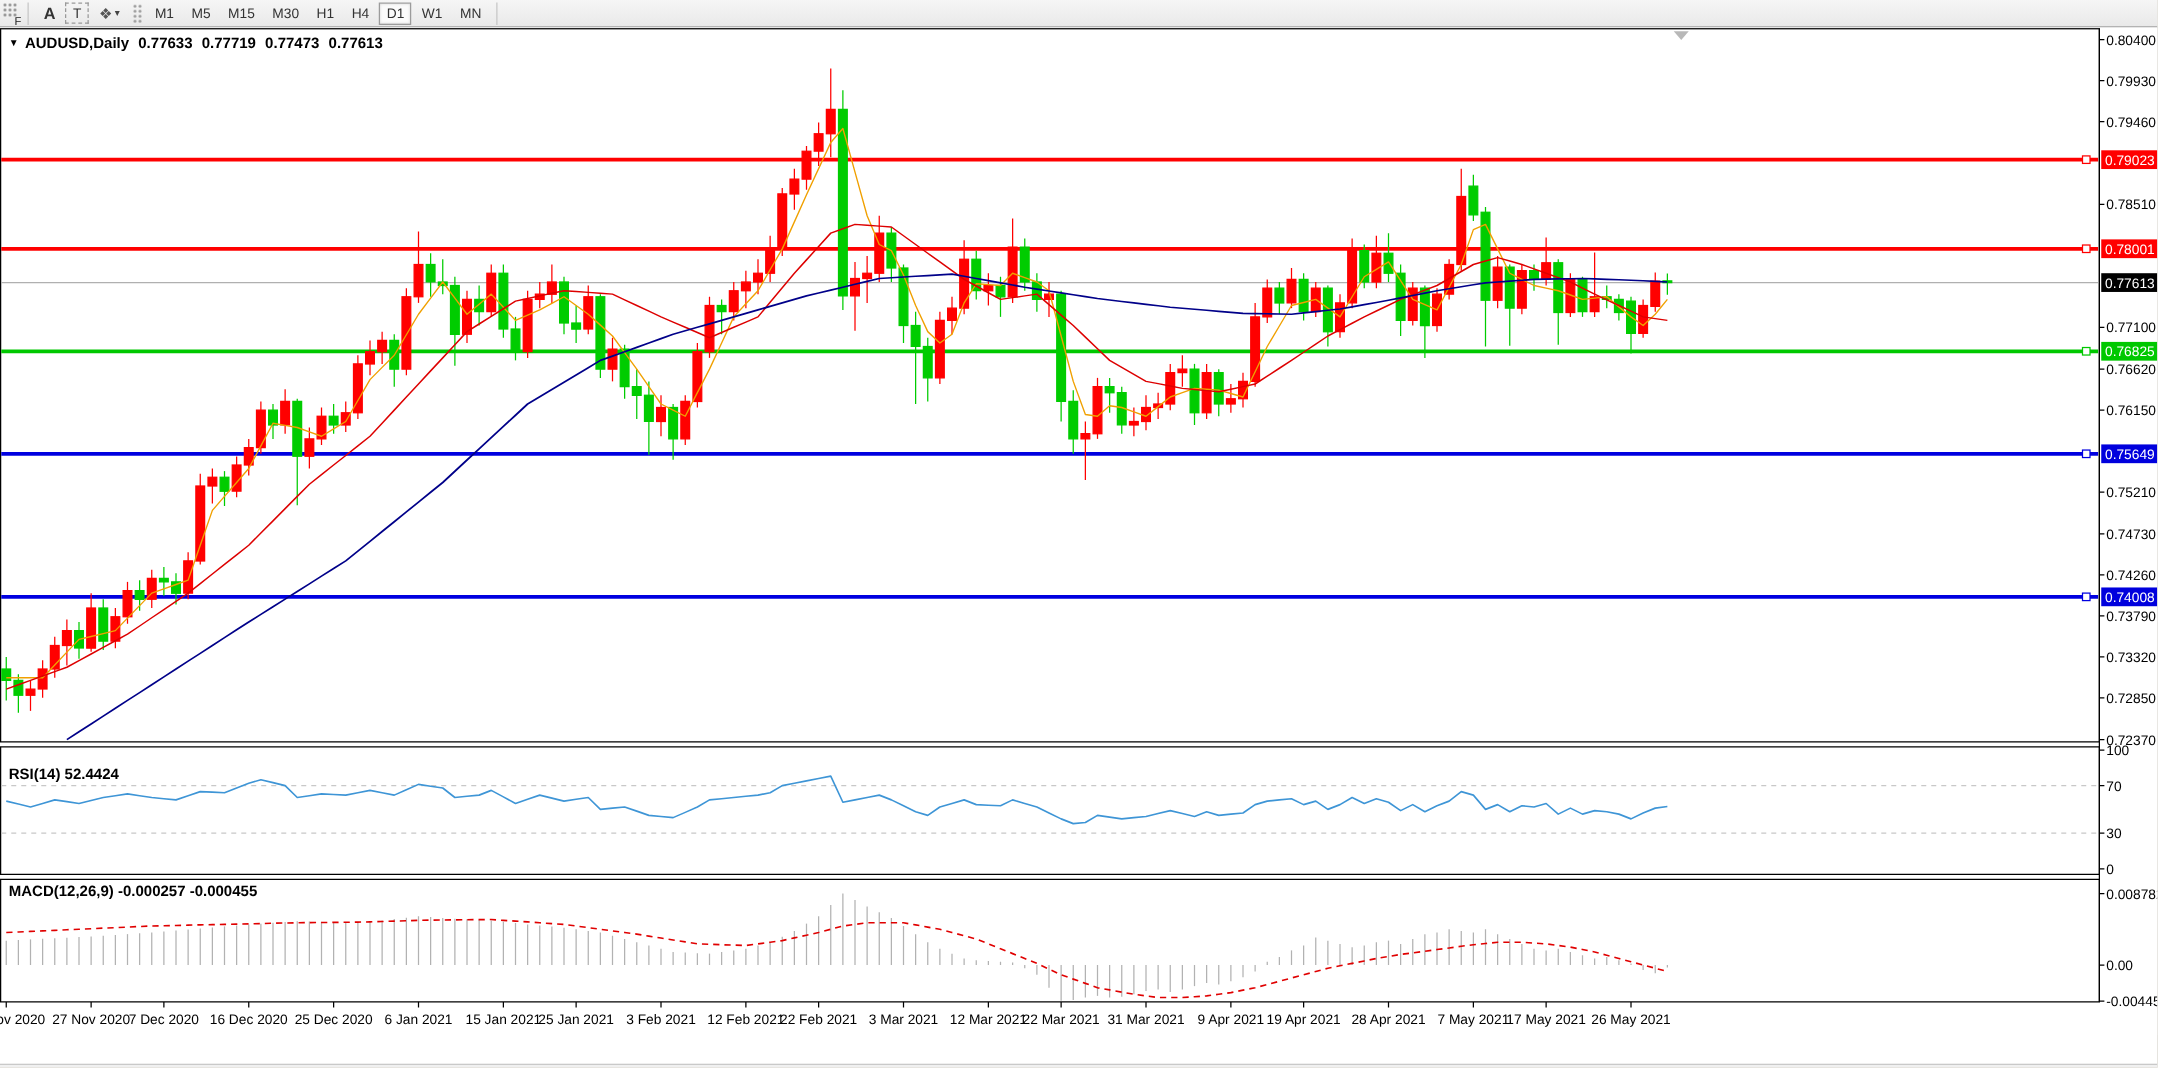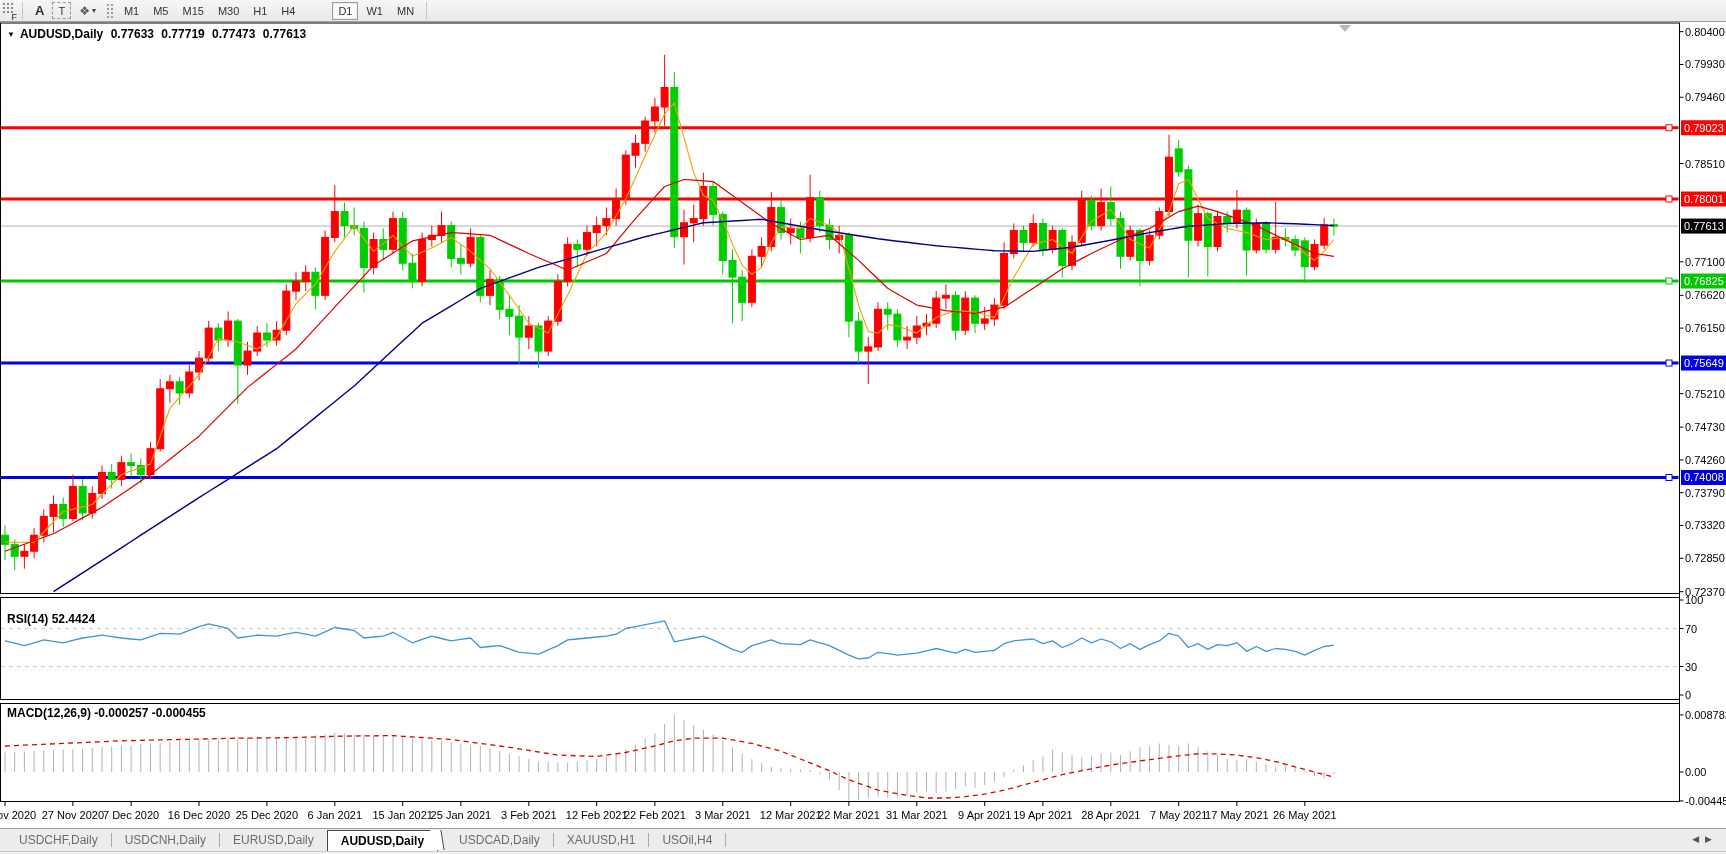--- a/index.html
+++ b/index.html
@@ -12,21 +12,21 @@
     display:flex;align-items:center;gap:2px;padding:0 2px;}
   .grip{width:8px;height:16px;margin:0 2px;
     background-image:radial-gradient(#9a9a9a 1px,transparent 1.2px);
     background-size:4px 4px;}
   .grip-f{position:relative;width:14px;height:18px;}
   .grip-f .dots{position:absolute;left:0;top:0;width:12px;height:12px;
     background-image:radial-gradient(#8a8a8a 1px,transparent 1.2px);background-size:4px 4px;}
   .grip-f .f{position:absolute;right:-1px;bottom:-2px;font-size:9px;color:#222;}
   .tbtn{height:18px;min-width:18px;display:flex;align-items:center;justify-content:center;
     padding:0 5px;font-size:11px;color:#333;border:1px solid transparent;background:transparent;cursor:default;}
-  .tbtn.pressed{background:#fbfbfb;border:1px solid #9c9c9c;box-shadow:inset 0 0 2px #ccc;margin-left:29px;}
+  .tbtn.pressed{background:#fbfbfb;border:1px solid #9c9c9c;box-shadow:inset 0 0 2px #ccc;}
   .tbtn.lettA{font-weight:bold;font-size:13px;}
   .tbtn.boxT{border:1px dashed #999;font-size:11px;height:17px;}
   .vsep{width:1px;height:18px;background:#c6c6c6;margin:0 4px;}
   .caret{font-size:8px;color:#444;margin-left:2px;}
   .diam{font-size:12px;color:#555;}
   
   .chartarea{position:absolute;left:0;top:22px;width:1726px;height:806px;background:#fff;}
   .overlay{position:absolute;font-size:12px;color:#000;white-space:nowrap;font-weight:bold;}
   .overlay .dd{font-size:8px;vertical-align:1px;margin-right:5px;color:#000;}
   .overlay span{margin-right:4px;}
@@ -620,29 +620,14 @@
       <span class="dd">▼</span><span>AUDUSD,Daily</span>
       <span>0.77633</span>
       <span>0.77719</span>
       <span>0.77473</span>
       <span>0.77613</span>
     </div>
     <div class="overlay" style="left:7px;top:578px;margin-top:12px;">RSI(14) 52.4424</div>
     <div class="overlay" style="left:7px;top:684px;">MACD(12,26,9) -0.000257 -0.000455</div>
   </div>
 
-  <div class="tabbar">
-    <div class="tab">USDCHF,Daily</div>
-    <div class="tabdiv"></div>
-    <div class="tab">USDCNH,Daily</div>
-    <div class="tabdiv"></div>
-    <div class="tab">EURUSD,Daily</div>
-    <div class="tab active">AUDUSD,Daily</div>
-    <div class="tab" style="margin-left:8px;">USDCAD,Daily</div>
-    <div class="tabdiv"></div>
-    <div class="tab">XAUUSD,H1</div>
-    <div class="tabdiv"></div>
-    <div class="tab">USOil,H4</div>
-    <div class="tabdiv"></div>
-    <span class="tabscroll">◀▶</span>
-  </div>
   <div class="bottomstrip"></div>
 </div>
 
 </body></html>

